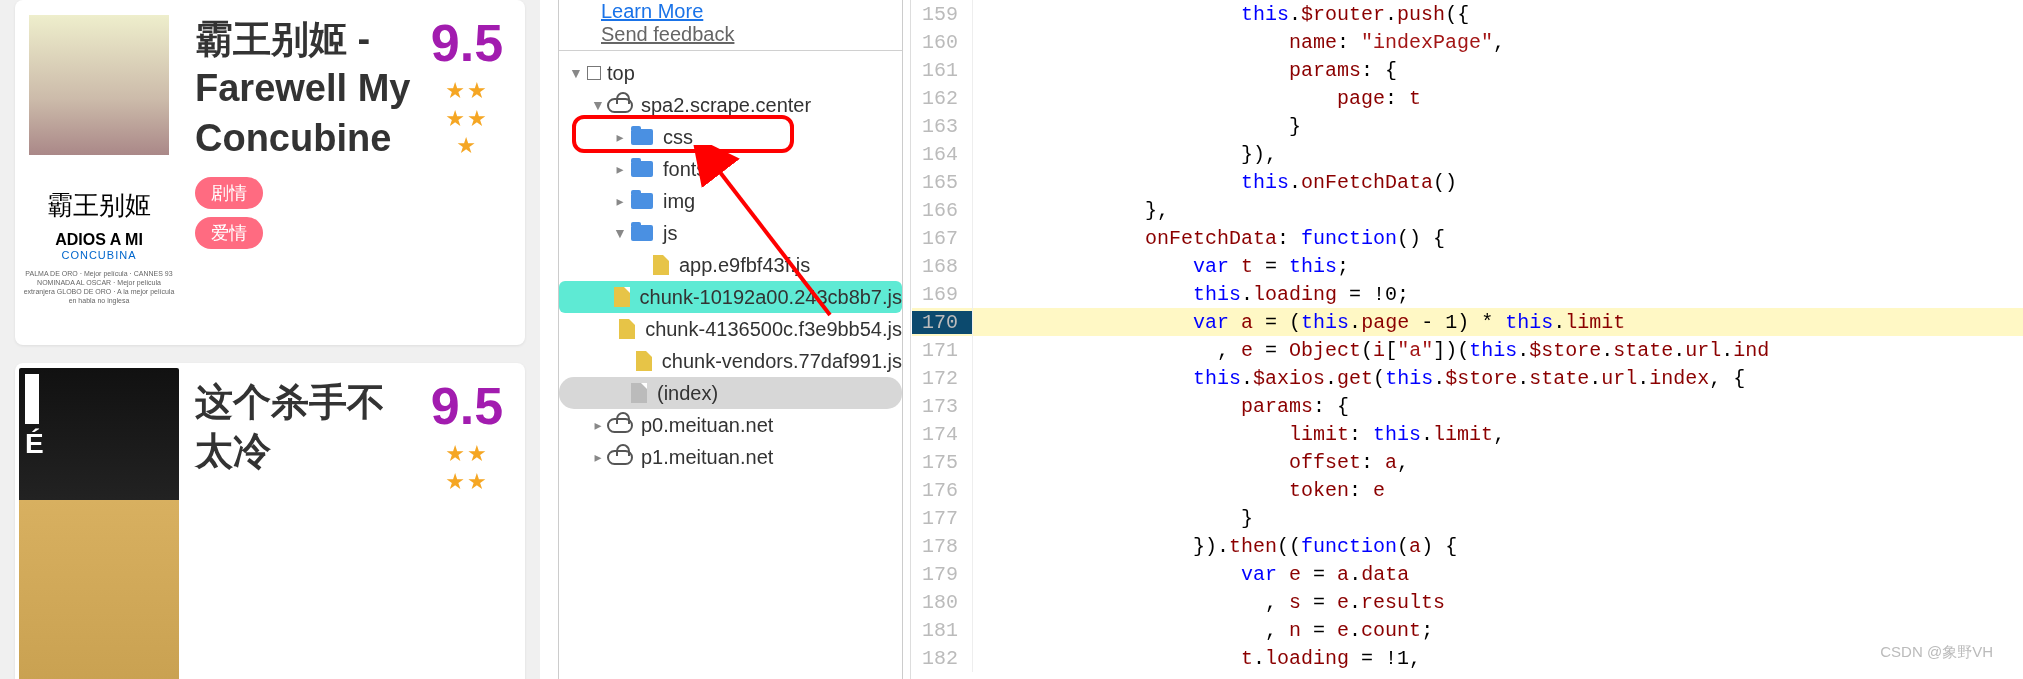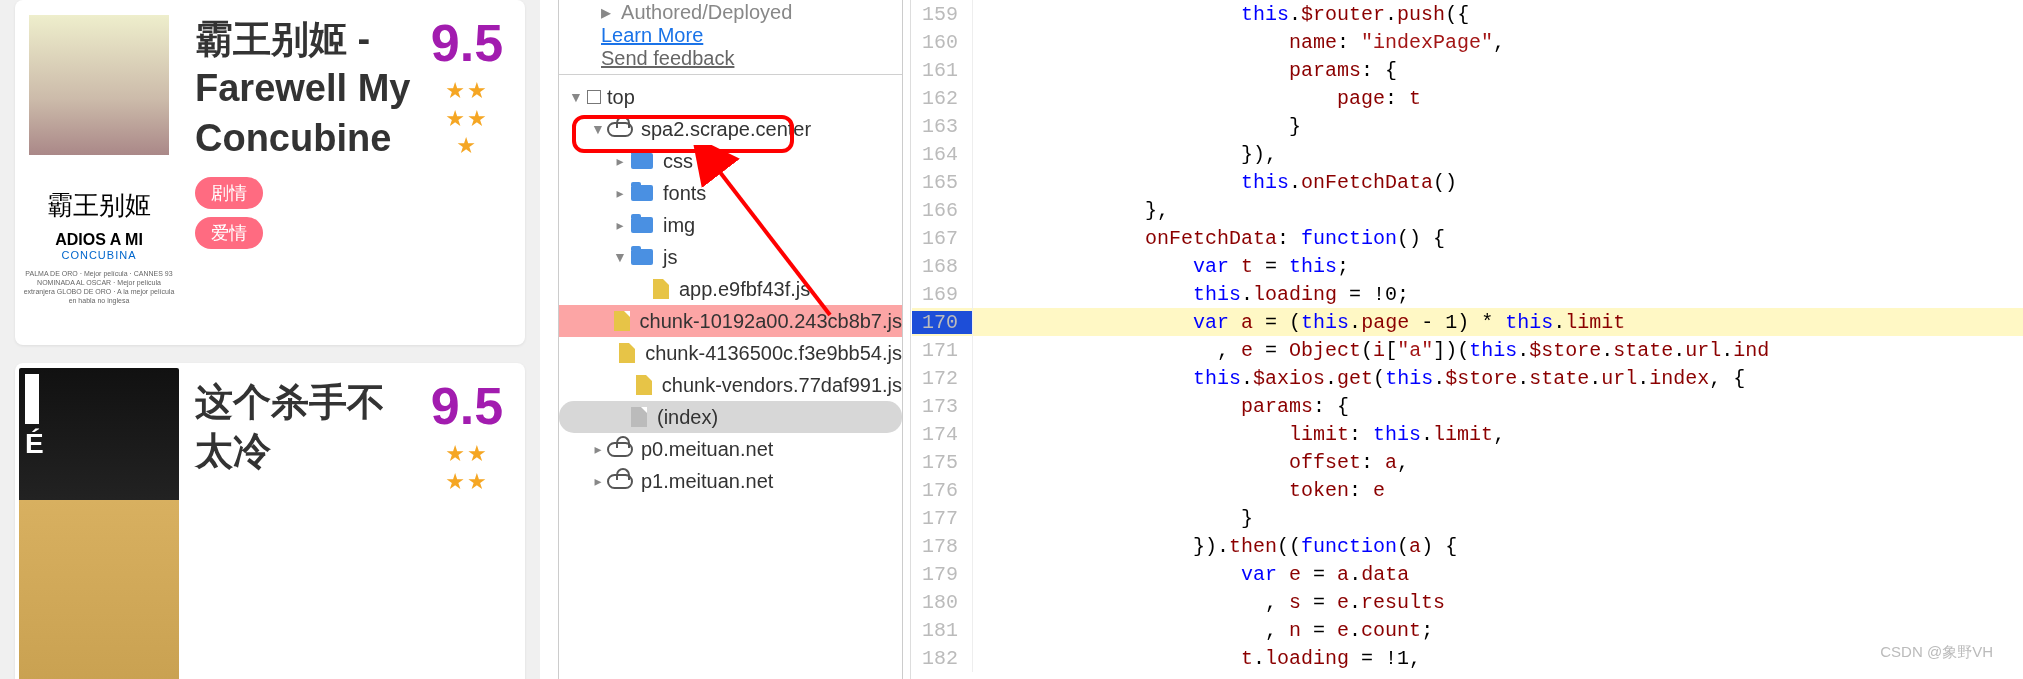--- a/index.html
+++ b/index.html
@@ -32,21 +32,21 @@
   
   .mid-panel { position: absolute; left: 558px; top: 0; width: 345px; height: 679px; border-left: 1px solid #ccc; border-right: 1px solid #ccc; background: #fff; font-size: 20px; color: #333; }
   .info-block { padding: 0 8px 4px 42px; border-bottom: 1px solid #d0d0d0; }
   .info-block .l1 { color: #888; }
   .info-block .l1::before { content: "▸"; color: #888; margin-right: 10px; }
   .link-u { color: #666; text-decoration: underline; cursor: pointer; }
   .link-b { color: #1a73e8; text-decoration: underline; cursor: pointer; }
 
   .tree { padding-top: 6px; font-size: 20px; }
   .tree-row { display: flex; align-items: center; height: 32px; padding-left: 8px; white-space: nowrap; cursor: pointer; }
-  .tree-row.selected { background: #fca5a5; }
+  .tree-row.selected { background: #5eead4; border-radius: 6px; }
   .tree-row.active { background: #d7d7d7; border-radius: 15px; }
   .arrow { width: 18px; color: #888; font-size: 14px; display: inline-block; text-align: center; }
   .ind { display: inline-block; }
   .icon-sq { width: 14px; height: 14px; border: 1px solid #777; margin: 0 6px 0 2px; flex-shrink: 0; }
   .icon-cloud { width: 26px; height: 15px; border: 2px solid #555; border-radius: 12px; margin: 0 8px 0 0; flex-shrink: 0; position: relative; }
   .icon-cloud::before { content: ""; position: absolute; width: 10px; height: 10px; border: 2px solid #555; border-bottom: none; border-radius: 8px 8px 0 0; top: -8px; left: 7px; }
   .icon-folder { width: 22px; height: 16px; background: #4a90e2; border-radius: 2px; margin: 0 10px 0 2px; flex-shrink: 0; position: relative; }
   .icon-folder::before { content: ""; position: absolute; top: -3px; left: 0; width: 10px; height: 4px; background: #4a90e2; border-radius: 2px 2px 0 0; }
   .icon-file { width: 16px; height: 20px; background: #e7c447; margin: 0 10px 0 2px; flex-shrink: 0; position: relative; }
   .icon-file::after { content: ""; position: absolute; top: 0; right: 0; border-top: 6px solid #fff; border-left: 6px solid transparent; }
@@ -56,21 +56,21 @@
 
   
   .anno-arrow { position: absolute; pointer-events: none; }
 
   
   .gutter-border { position: absolute; left: 910px; top: 0; width: 1px; height: 679px; background: #ddd; }
   .code-panel { position: absolute; left: 912px; top: 0; right: 0; height: 679px; background: #fff; font-family: Consolas, "Courier New", monospace; font-size: 20px; overflow: hidden; }
   .code-line { display: flex; height: 28px; align-items: center; white-space: pre; }
   .code-line.hl { background: #fff8c5; }
   .ln { width: 60px; text-align: right; color: #bbb; padding-right: 14px; flex-shrink: 0; user-select: none; }
-  .code-line.hl .ln { background: #1d4ed8; }
+  .code-line.hl .ln { background: #0c4a6e; }
   .gut-sep { width: 1px; background: #eee; align-self: stretch; margin-right: 28px; }
   .kw { color: #0000ff; }
   .attr { color: #8b0000; }
   .str { color: #a31515; }
 
   .watermark { position: absolute; right: 30px; bottom: 17px; font-size: 15px; color: #bbb; }
 </style>
 </head>
 <body>
 
@@ -112,21 +112,20 @@
         <div class="rating">9.5</div>
         <div class="stars">★★<br>★★</div>
       </div>
     </div>
   </div>
 
 </div>
 
 <div class="mid-panel">
   <div class="info-block">
-    <div class="l1">Authored/Deployed</div>
     <div><span class="link-b">Learn More</span></div>
     <div><span class="link-u">Send feedback</span></div>
   </div>
 
   <div class="tree">
     <div class="tree-row">
       <span class="ind" style="width:0"></span>
         <span class="arrow">▼</span>
       <span class="icon-sq"></span>
       <span>top</span>

